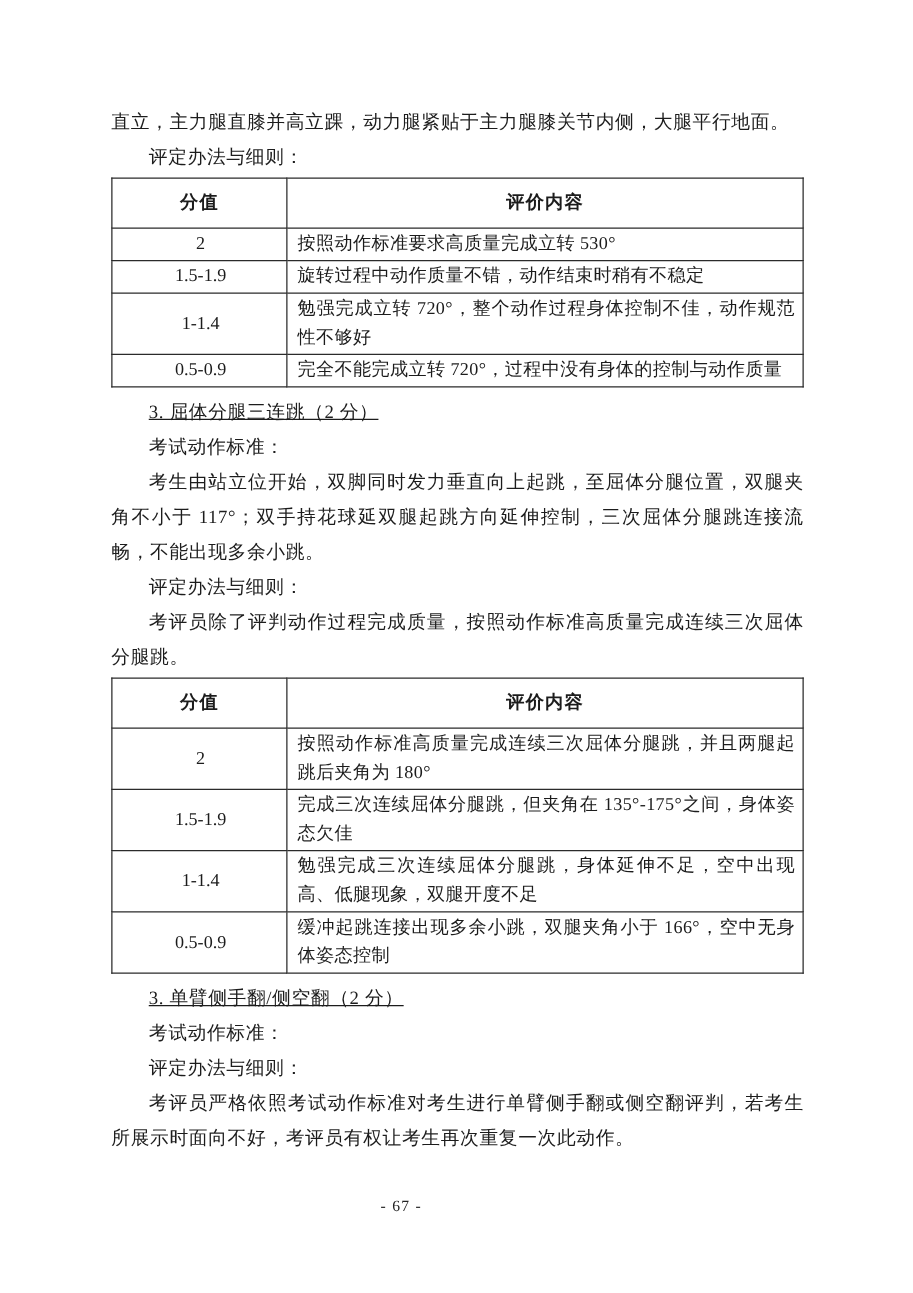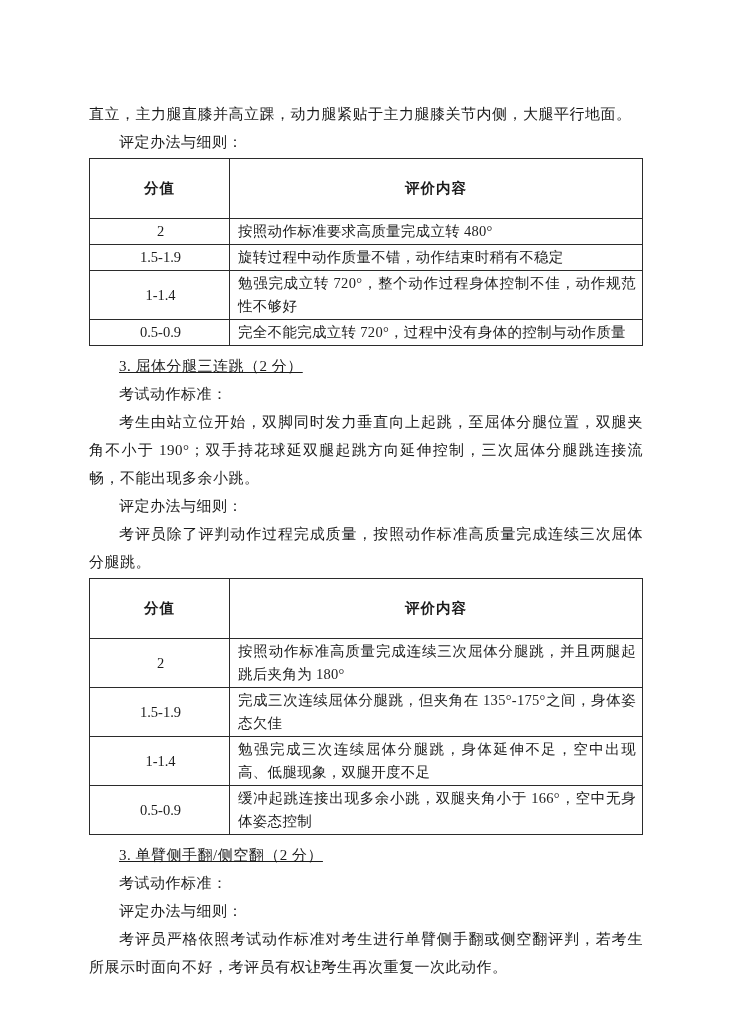--- a/index.html
+++ b/index.html
@@ -14,21 +14,21 @@
   .page {
     position: relative;
     width: 730px;
     height: 1034px;
     background: #ffffff;
     overflow: hidden;
   }
   .content {
     position: absolute;
     left: 89px;
-    top: 100px;
+    top: 84px;
     width: 554px;
   }
   p.bodyline {
     font-size: 15px;
     line-height: 28px;
     text-align: justify;
     letter-spacing: 0.5px;
   }
   p.indent { text-indent: 2em; }
   .sec-title {
@@ -50,21 +50,21 @@
   table.score-table th, table.score-table td {
     border: 1px solid #2b2b2b;
     font-size: 14.5px;
     line-height: 23px;
     padding: 1px 6px 1px 8px;
     vertical-align: middle;
   }
   table.score-table th {
     font-weight: bold;
     text-align: center;
-    padding: 18px 2px;
+    padding: 8px 2px;
     letter-spacing: 1px;
   }
   table.score-table td.score-cell {
     text-align: center;
     font-family: "Liberation Serif", "DejaVu Serif", serif;
   }
   table.score-table td.content-cell {
     text-align: justify;
     letter-spacing: 0.3px;
   }
@@ -94,40 +94,40 @@
           <col class="c1">
           <col>
         </colgroup>
       <tbody>
           <tr>
         <th>分值</th>
         <th>评价内容</th>
       </tr>
       <tr>
         <td class="score-cell">2</td>
-        <td class="content-cell">按照动作标准要求高质量完成立转 480°</td>
+        <td class="content-cell">按照动作标准要求高质量完成立转 530°</td>
       </tr>
       <tr>
         <td class="score-cell">1.5-1.9</td>
         <td class="content-cell">旋转过程中动作质量不错，动作结束时稍有不稳定</td>
       </tr>
       <tr>
         <td class="score-cell">1-1.4</td>
         <td class="content-cell">勉强完成立转 720°，整个动作过程身体控制不佳，动作规范性不够好</td>
       </tr>
       <tr>
         <td class="score-cell">0.5-0.9</td>
         <td class="content-cell">完全不能完成立转 720°，过程中没有身体的控制与动作质量</td>
       </tr>
     </tbody>
       </table>
 
     <p class="sec-title">3. 屈体分腿三连跳（2 分）</p>
     <p class="bodyline indent">考试动作标准：</p>
-    <p class="bodyline indent">考生由站立位开始，双脚同时发力垂直向上起跳，至屈体分腿位置，双腿夹角不小于 190°；双手持花球延双腿起跳方向延伸控制，三次屈体分腿跳连接流畅，不能出现多余小跳。</p>
+    <p class="bodyline indent">考生由站立位开始，双脚同时发力垂直向上起跳，至屈体分腿位置，双腿夹角不小于 117°；双手持花球延双腿起跳方向延伸控制，三次屈体分腿跳连接流畅，不能出现多余小跳。</p>
     <p class="bodyline indent">评定办法与细则：</p>
     <p class="bodyline indent">考评员除了评判动作过程完成质量，按照动作标准高质量完成连续三次屈体分腿跳。</p>
 
     <table class="score-table">
       <colgroup>
           <col class="c1">
           <col>
         </colgroup>
       <tbody>
           <tr>

